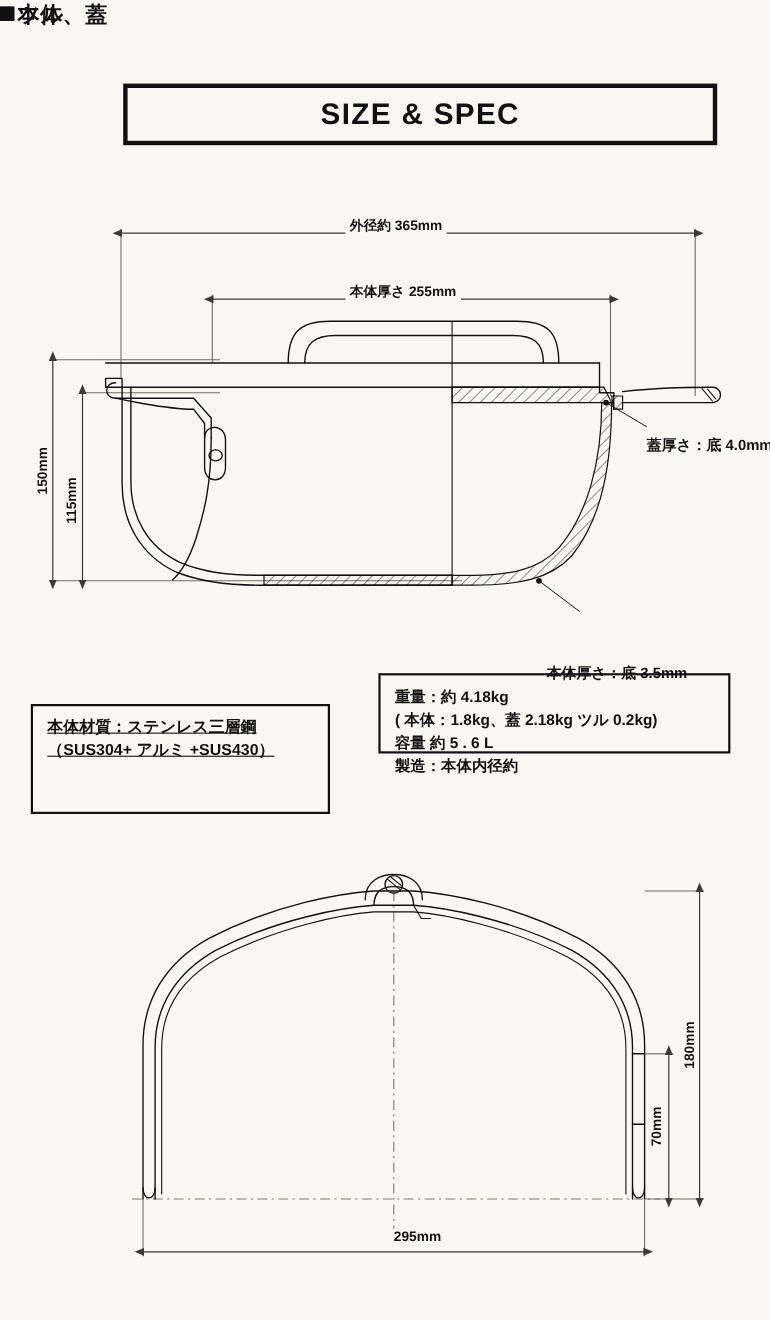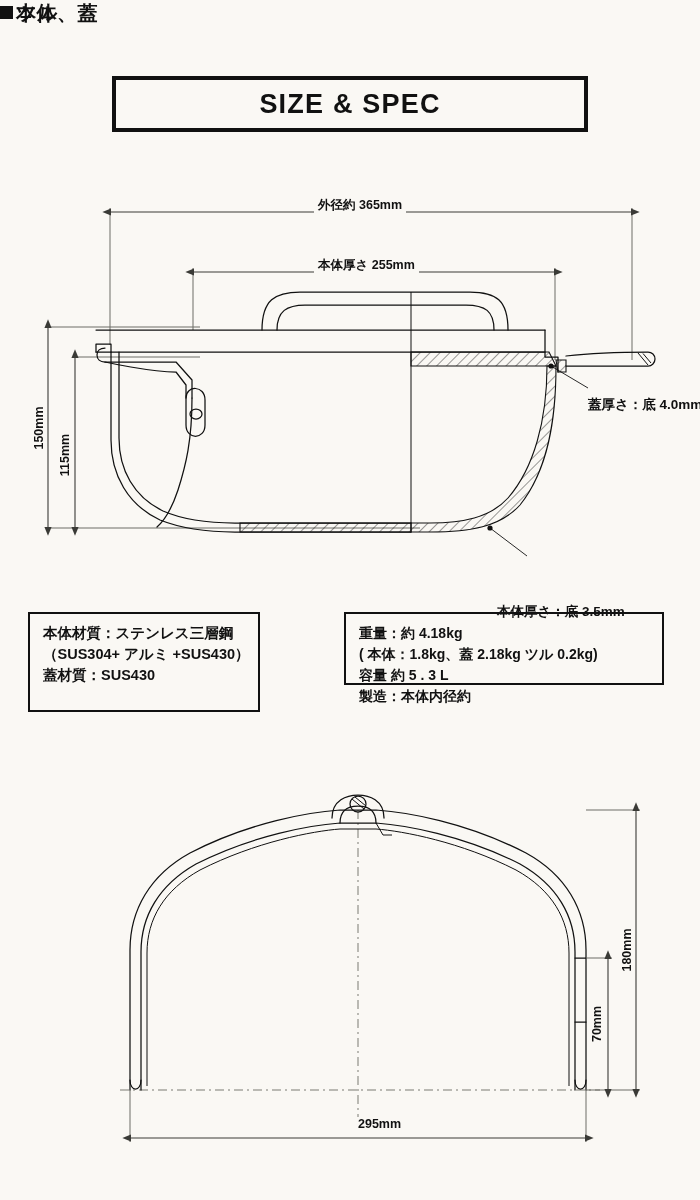--- a/index.html
+++ b/index.html
@@ -8,42 +8,42 @@
     background:#faf8f4;
     font-family:"Liberation Sans","DejaVu Sans",sans-serif;
     color:#111;
     overflow:hidden;
     position:relative;
   }
   .page{position:relative;width:700px;height:1200px;}
 
   
   .title-box{
-    position:absolute;left:112px;top:76px;width:476px;height:56px;
+    position:absolute;left:112px;top:76px;width:540px;height:56px;
     border:4px solid #111;background:transparent;
     display:flex;align-items:center;justify-content:center;
     box-sizing:border-box;
   }
   .title-box span{
     font-size:27px;font-weight:bold;letter-spacing:1.2px;color:#111;
   }
 
   
   .sec-head{
     position:absolute;font-size:20px;font-weight:bold;color:#111;
     letter-spacing:0.5px;white-space:nowrap;
   }
   .sec-head .sq{display:inline-block;width:13px;height:13px;background:#111;margin-right:3px;vertical-align:1px;}
 
   
   .spec-box{
     position:absolute;border:2.5px solid #111;box-sizing:border-box;
     background:transparent;padding:9px 12px 9px 13px;
   }
-  #spec-left{left:28px;top:612px;width:232px;height:100px;}
+  #spec-left{left:28px;top:640px;width:272px;height:100px;text-decoration:underline;}
   #spec-right{left:344px;top:612px;width:320px;height:73px;}
   .spec-box .line{
     font-size:14.5px;font-weight:bold;line-height:21px;color:#111;white-space:nowrap;
   }
   #spec-right .line{font-size:14px;}
 
   
   svg{position:absolute;left:0;top:0;overflow:visible;}
   #dwg-body{left:0;top:0;width:700px;height:600px;}
   #dwg-bail{left:0;top:790px;width:700px;height:380px;}
@@ -153,27 +153,26 @@
   <div class="dim-label" id="lab-outer">外径約 365mm</div>
   <div class="dim-label" id="lab-inner">本体厚さ 255mm</div>
   <div class="dim-label vert" id="lab-h150" style="left: 12.5px; top: 421px; transform: rotate(-90deg);">150mm</div>
   <div class="dim-label vert" id="lab-h115" style="left: 40px; top: 448px; transform: rotate(-90deg);">115mm</div>
   <div class="callout" id="call-lid">蓋厚さ：底 4.0mm</div>
   <div class="callout" id="call-body">本体厚さ：底 3.5mm</div>
 
   <div class="spec-box" id="spec-left">
     <div class="line">本体材質：ステンレス三層鋼</div>
     <div class="line">（SUS304+ アルミ +SUS430）</div>
-    <div class="line">蓋材質：SUS430</div>
   </div>
 
   <div class="spec-box" id="spec-right">
     <div class="line">重量：約 4.18kg</div>
     <div class="line">( 本体：1.8kg、蓋 2.18kg ツル 0.2kg)</div>
-    <div class="line">容量 約 5 . 3 L</div>
+    <div class="line">容量 約 5 . 6 L</div>
     <div class="line">製造：本体内径約</div>
   </div>
 
   <div class="sec-head" id="sec-head-bail"><span class="sq"></span><span>ツル</span></div>
 
   <svg id="dwg-bail" viewBox="0 0 700 380">
 
     <line class="center" x1="358" y1="20" x2="358" y2="330"></line>
 
     <line class="center" x1="120" y1="300" x2="600" y2="300"></line>

